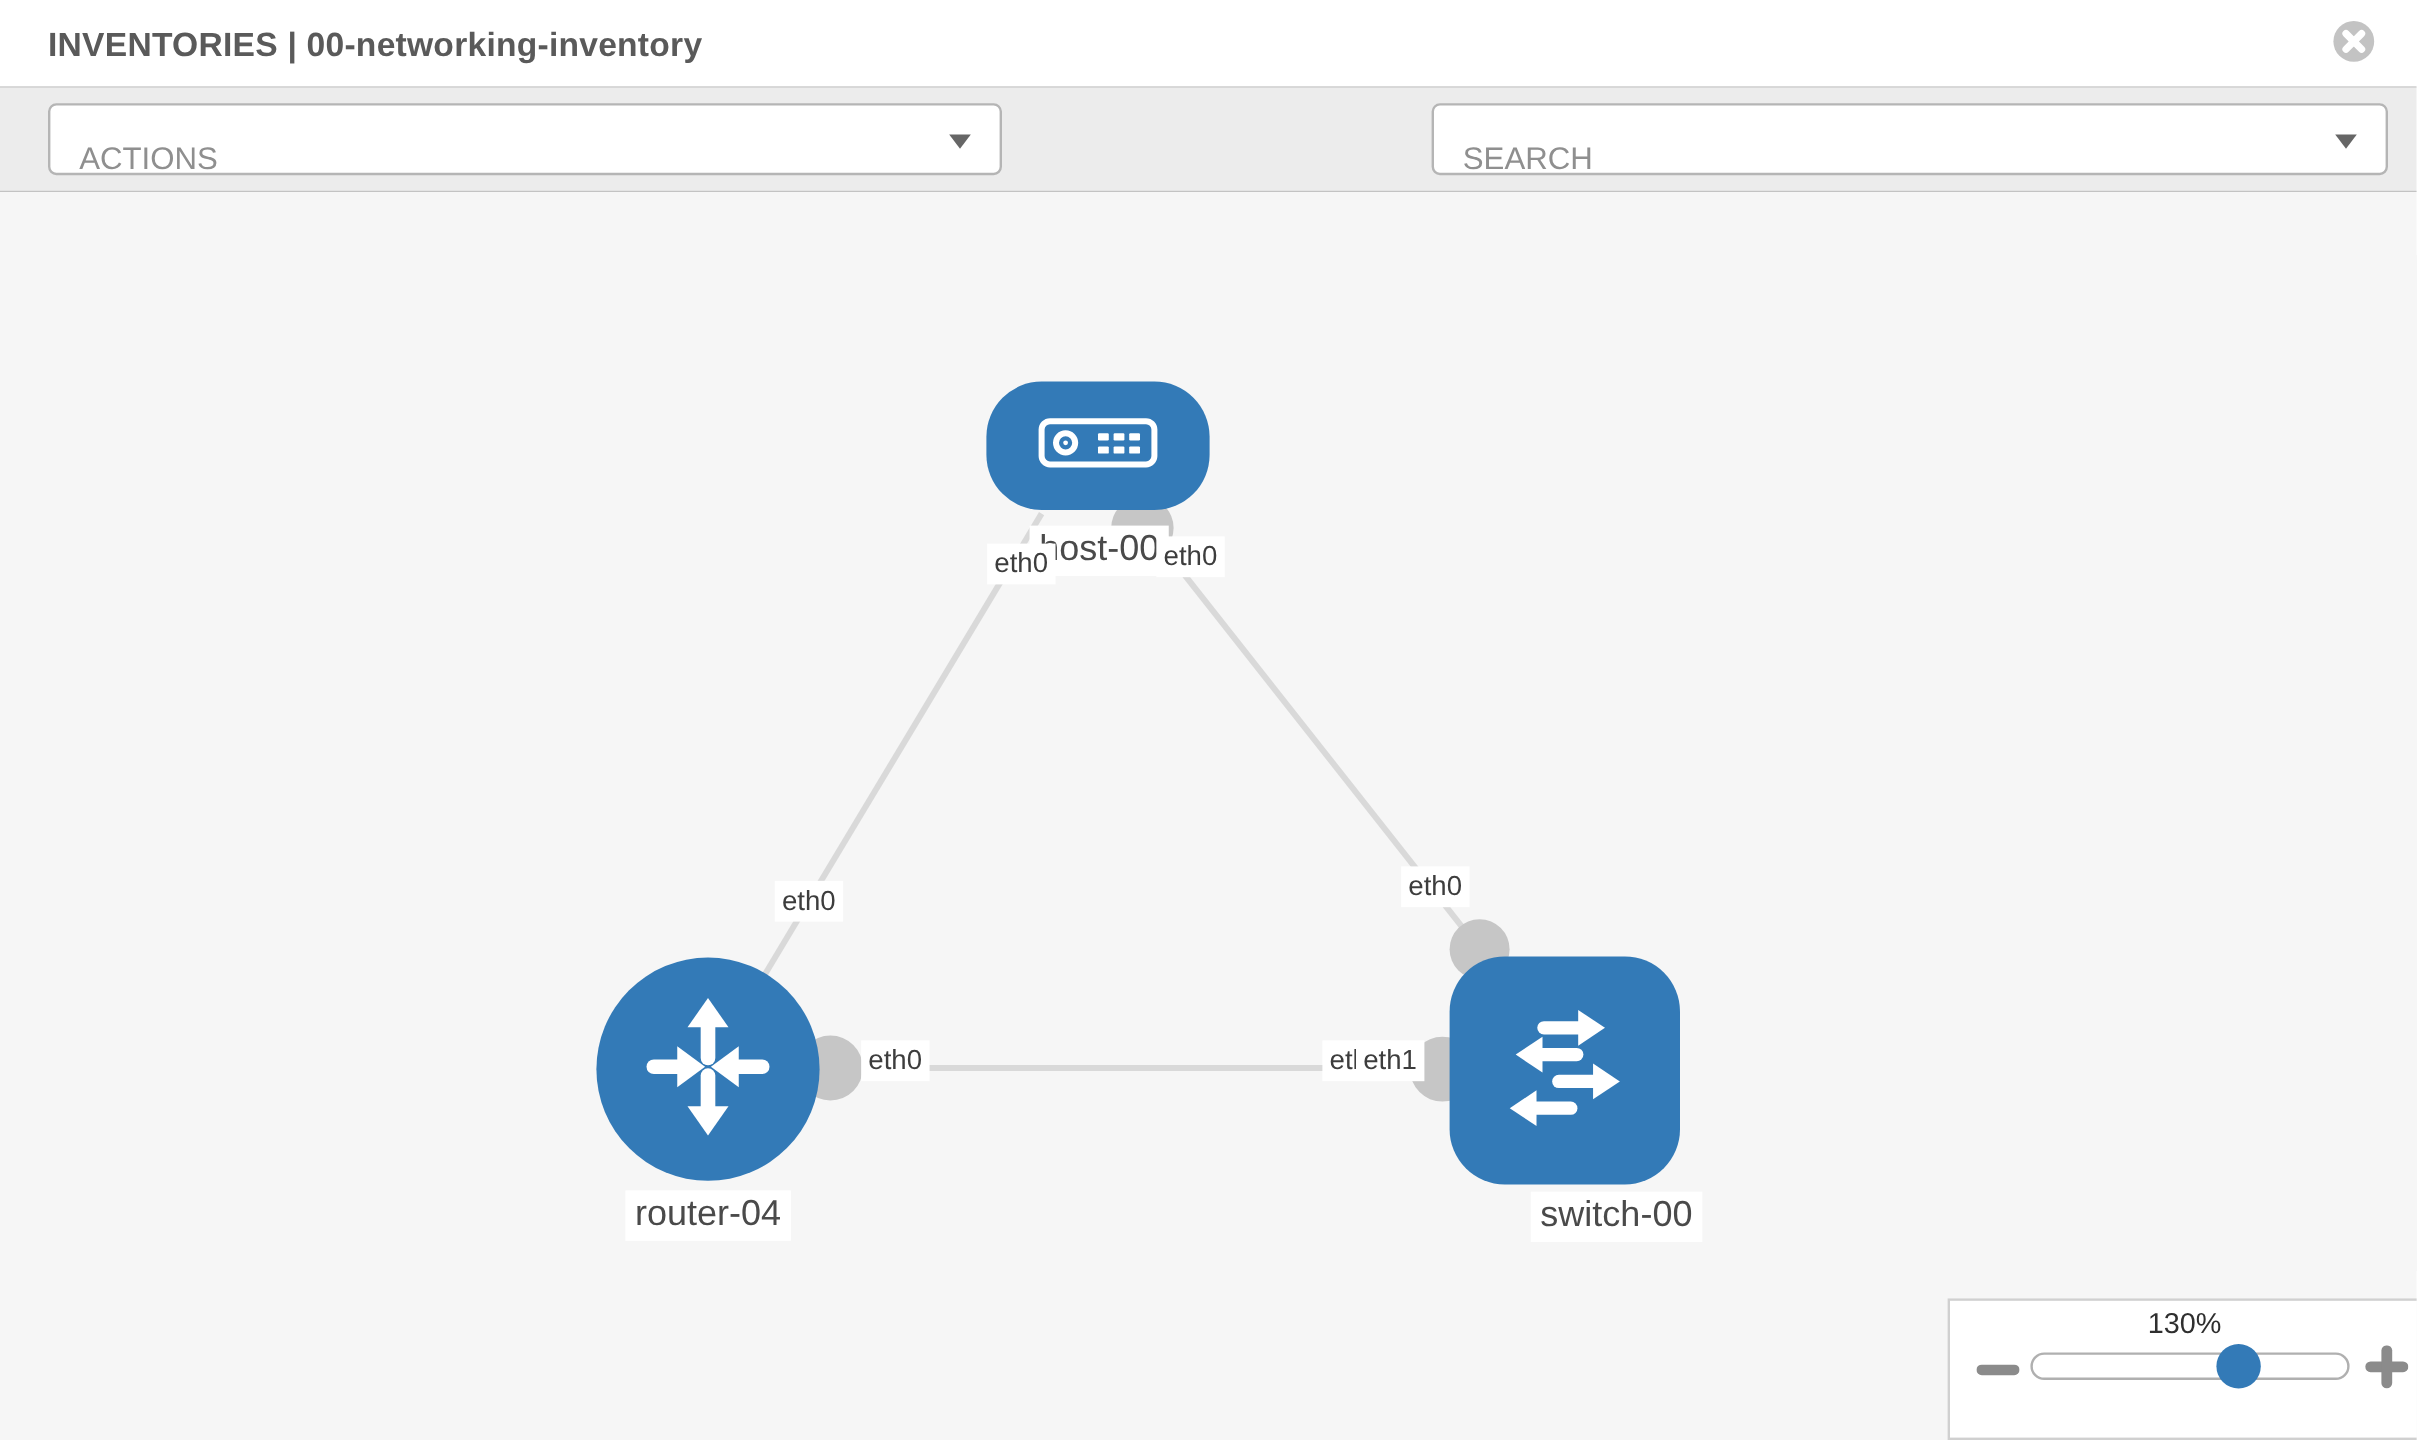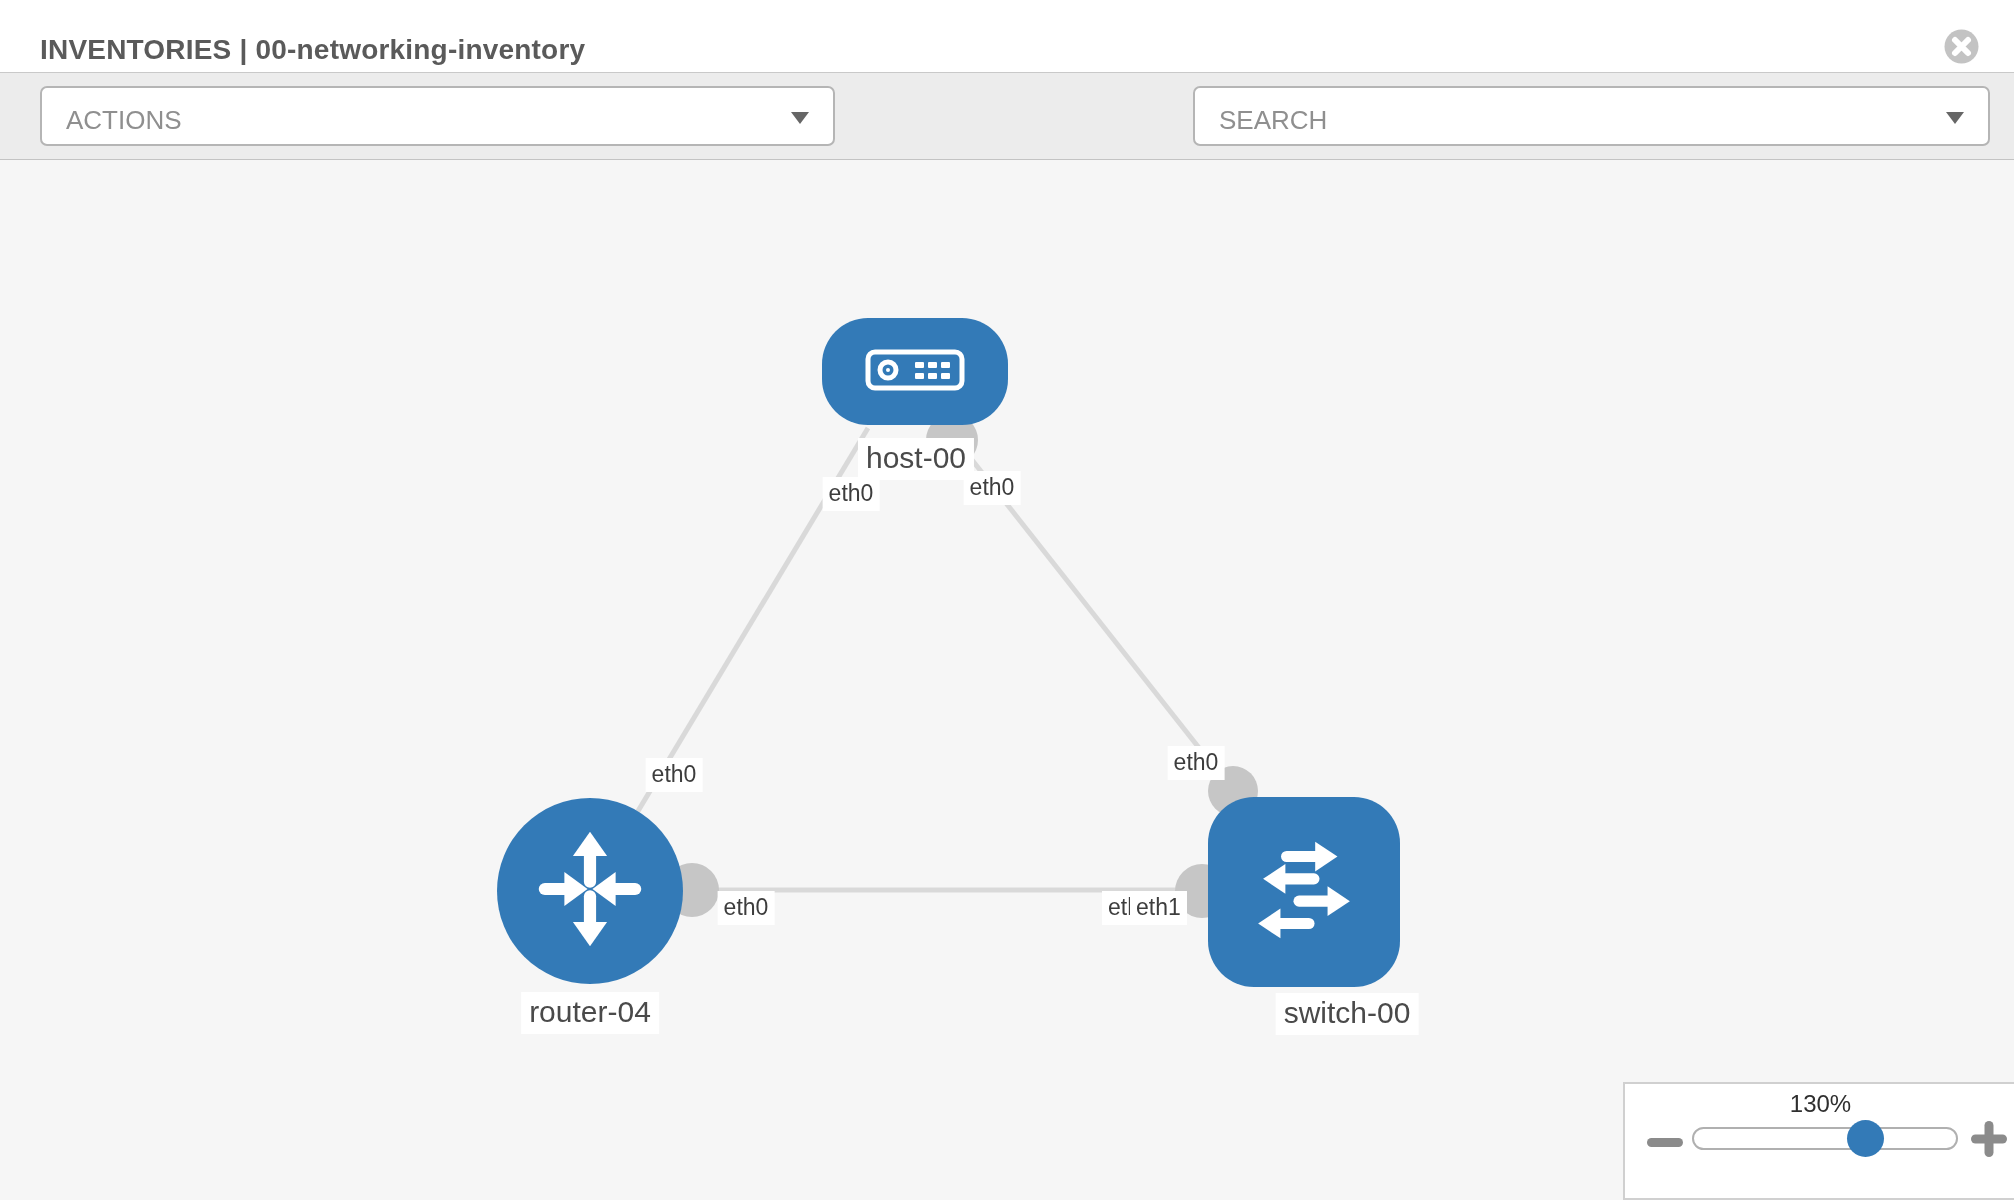--- a/index.html
+++ b/index.html
@@ -4,39 +4,39 @@
 <style>
   * { box-sizing: border-box; margin: 0; padding: 0; }
   html, body { background: #fff; }
   body { font-family: "Liberation Sans", sans-serif; }
   .app {
     position: relative; width: 2014px; height: 1200px;
     background: #fff; overflow: hidden;
   }
 
   
-  .header { position: absolute; top: 12px; left: 0; width: 2014px; height: 72px; background: #fff; border-radius: 18px; }
+  .header { position: absolute; top: 0; left: 0; width: 2014px; height: 72px; background: #fff; border-radius: 18px; }
   .page-title {
     position: absolute; left: 40px; top: 0; height: 72px; line-height: 76px;
     font-size: 28px; font-weight: bold; color: #5a5a5a; letter-spacing: 0.2px;
   }
   .close-btn {
     position: absolute; right: 35px; top: 17px; width: 35px; height: 35px;
     cursor: pointer; border: none; background: transparent; padding: 0;
   }
 
   
   .toolbar {
     position: absolute; top: 72px; left: 0; width: 2014px; height: 88px;
     background: #ececec; border-top: 1px solid #c9c9c9; border-bottom: 1px solid #c3c3c3;
   }
   .select-box {
     position: absolute; top: 13px; height: 60px; background: #fff;
     border: 2px solid #b5b5b5; border-radius: 7px;
-    font-size: 26px; color: #8f8f8f; line-height: 56px; padding: 4px 24px;
+    font-size: 26px; color: #8f8f8f; line-height: 56px; padding: 16px 24px;
     cursor: pointer;
   }
   .select-box .caret {
     position: absolute; right: 24px; top: 24px; width: 0; height: 0;
     border-left: 9px solid transparent; border-right: 9px solid transparent;
     border-top: 12px solid #666;
   }
   .actions-box { left: 40px; width: 795px; }
   .search-box { left: 1181px; width: 797px; margin-left: 12px; }
   .tool-icon { position: absolute; top: 96px; width: 40px; height: 40px; cursor: pointer; }
@@ -54,21 +54,21 @@
   .node-host   { left: 822px; top: 158px; width: 186px; height: 107px; border-radius: 46px; }
   .node-router { left: 497px; top: 638px; width: 186px; height: 186px; border-radius: 50%; }
   .node-switch { left: 1208px; top: 637px; width: 192px; height: 190px; border-radius: 46px; }
 
   .node-label {
     position: absolute; z-index: 5; transform: translate(-50%, -50%);
     background: #fff; color: #4a4a4a; font-size: 30px; padding: 3px 8px 5px 8px; white-space: nowrap;
   }
   .if-label {
     position: absolute; z-index: 6; transform: translate(-50%, -50%);
-    background: #fff; color: #3d3d3d; font-size: 23px; padding: 3px 6px 4px 6px; white-space: nowrap; margin-top: 24px;
+    background: #fff; color: #3d3d3d; font-size: 23px; padding: 3px 6px 4px 6px; white-space: nowrap;
   }
   .if-label.edge { transform: translateY(-50%); }
   .z7 { z-index: 7; text-align: center; }
 
   
   .zoom-panel {
     position: absolute; left: 1623px; top: 1082px; width: 400px; height: 118px;
     background: #fff; border: 2px solid #d0d0d0; z-index: 10;
   }
   .zoom-level { position: absolute; top: 6px; left: 0; width: 391px; text-align: center; font-size: 24px; color: #2f2f2f; }

